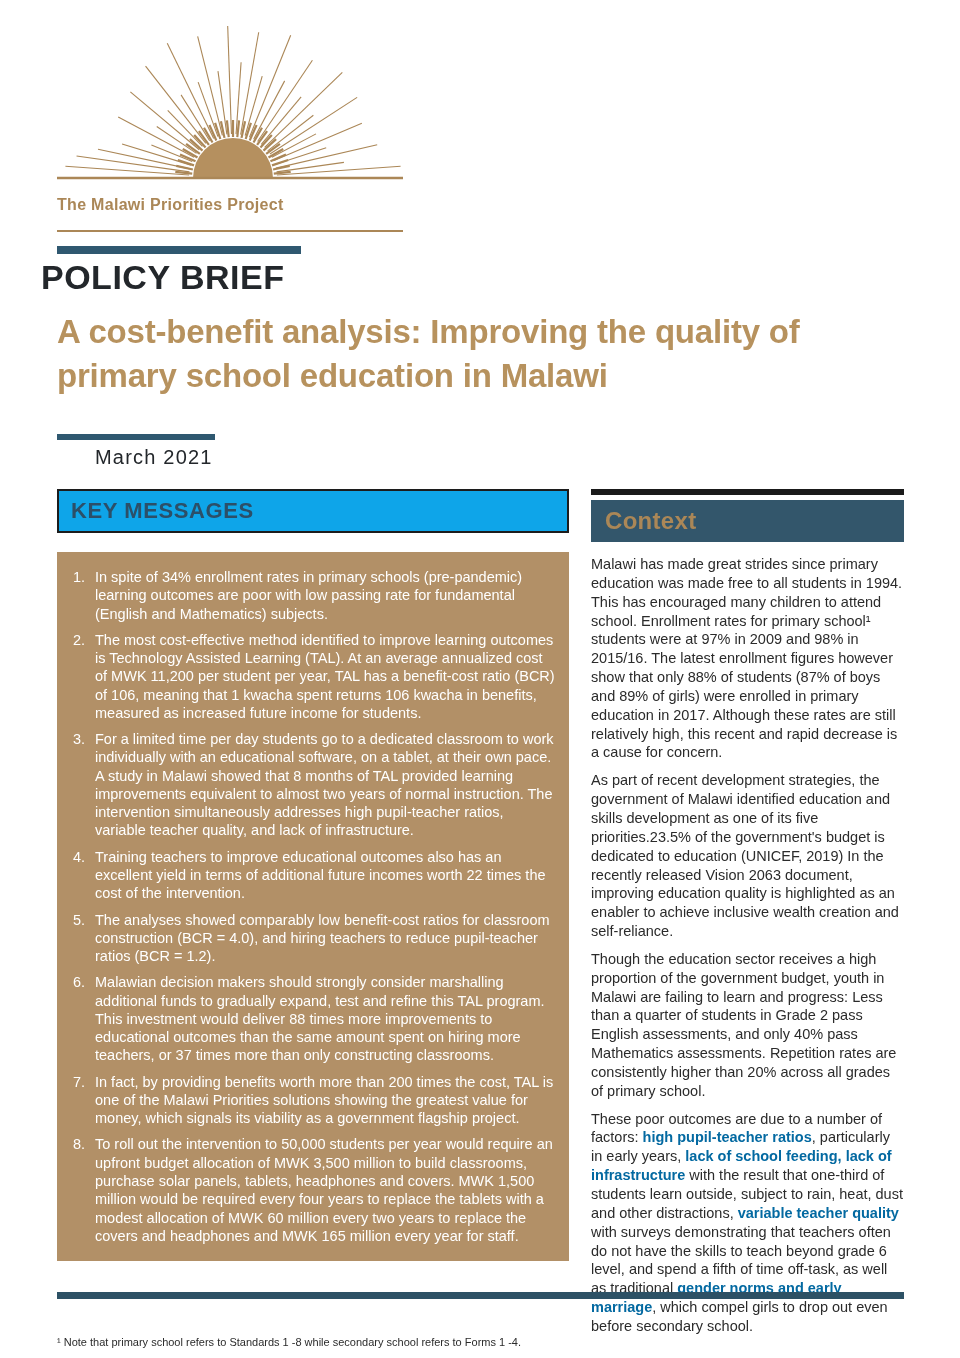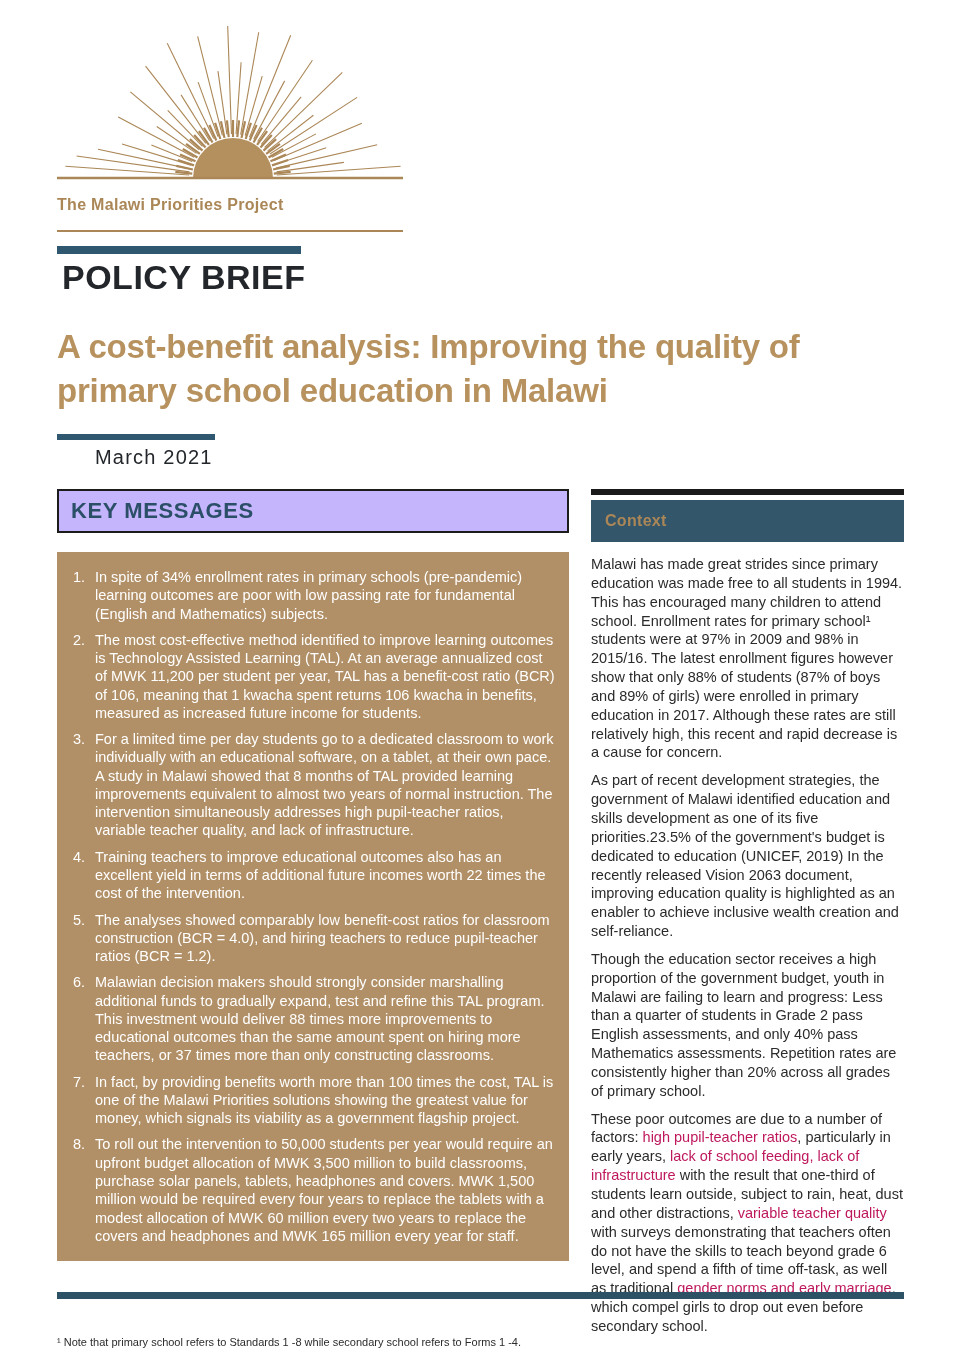--- a/index.html
+++ b/index.html
@@ -20,47 +20,47 @@
     font-family:"Liberation Sans", sans-serif;color:var(--body-text);
   }
   .abs{position:absolute;}
 
   
   .logo{left:57px;top:26px;width:346px;height:164px;}
   .brand{left:57px;top:196px;width:400px;font-size:16px;font-weight:bold;
          color:var(--gold);letter-spacing:.3px;}
   .gold-rule{left:57px;top:230px;width:346px;height:2px;background:var(--gold);}
   .accent-bar{left:57px;top:246px;width:244px;height:8px;background:var(--navy-bar);}
-  .doc-type{left:62px;top:258px;font-size:34px;font-weight:800;color:var(--ink);
+  .doc-type{left:41px;top:258px;font-size:34px;font-weight:800;color:var(--ink);
             letter-spacing:.5px;}
-  .main-title{left:57px;top:325px;width:852px;font-size:33px;font-weight:800;
+  .main-title{left:57px;top:310px;width:852px;font-size:33px;font-weight:800;
               line-height:1.33;color:var(--gold-title);letter-spacing:-.2px;}
   .date-rule{left:57px;top:434px;width:158px;height:6px;background:var(--navy-bar);}
   .date{left:57px;top:446px;font-size:20px;color:var(--ink);letter-spacing:1.2px;margin-left:38px;}
 
   
   .columns{left:57px;top:489px;width:847px;display:flex;align-items:flex-start;}
   .col-left{width:512px;}
   .col-right{width:313px;margin-left:22px;}
 
-  .km-header{height:44px;border:2px solid #1c1c1c;background:#c4b5fd;
+  .km-header{height:44px;border:2px solid #1c1c1c;background:#0ea5e9;
              display:flex;align-items:center;padding-left:12px;margin-bottom:19px;}
   .km-header span{font-size:22px;font-weight:800;color:var(--navy-text);letter-spacing:.6px;}
   .km-panel{background:var(--tan-panel);padding:16px 14px 16px 16px;list-style:none;}
   .km-panel li{display:flex;color:#ffffff;font-size:14.5px;line-height:1.26;margin-bottom:8px;}
   .km-panel li:last-child{margin-bottom:0;}
   .km-num{flex:0 0 17px;margin-right:5px;text-align:left;}
   .km-txt{flex:1;}
 
   .ctx-topbar{height:6px;background:var(--black-bar);margin-bottom:5px;}
   .ctx-header{height:42px;background:var(--navy-box);display:flex;align-items:center;
               padding-left:14px;margin-bottom:13px;}
-  .ctx-header span{font-size:16px;font-weight:800;color:var(--gold);letter-spacing:.3px;}
+  .ctx-header span{font-size:24px;font-weight:800;color:var(--gold);letter-spacing:.3px;}
   .ctx-body p{font-size:14.5px;line-height:1.3;color:var(--body-text);margin-bottom:9px;}
-  .ctx-body b{font-weight:normal;color:#be185d;}
+  .ctx-body b{font-weight:bold;color:#0369a1;}
 
   
   .bottom-rule{left:57px;top:1292px;width:847px;height:7px;background:#2d5165;}
   .footnote{left:57px;top:1336px;width:760px;font-size:11px;color:#2b2b2b;}
 </style>
 </head>
 <body>
 
 <svg class="abs logo" viewBox="0 0 346 164" xmlns="http://www.w3.org/2000/svg" aria-hidden="true">
   <g id="sun-rays" stroke="#ab8757" fill="none">
@@ -168,21 +168,21 @@
         <li>
           <span class="km-num">5.</span>
           <span class="km-txt">The analyses showed comparably low benefit-cost ratios for classroom construction (BCR = 4.0), and hiring teachers to reduce pupil-teacher ratios (BCR = 1.2).</span>
         </li>
         <li>
           <span class="km-num">6.</span>
           <span class="km-txt">Malawian decision makers should strongly consider marshalling additional funds to gradually expand, test and refine this TAL program. This investment would deliver 88 times more improvements to educational outcomes than the same amount spent on hiring more teachers, or 37 times more than only constructing classrooms.</span>
         </li>
         <li>
           <span class="km-num">7.</span>
-          <span class="km-txt">In fact, by providing benefits worth more than 100 times the cost, TAL is one of the Malawi Priorities solutions showing the greatest value for money, which signals its viability as a government flagship project.</span>
+          <span class="km-txt">In fact, by providing benefits worth more than 200 times the cost, TAL is one of the Malawi Priorities solutions showing the greatest value for money, which signals its viability as a government flagship project.</span>
         </li>
         <li>
           <span class="km-num">8.</span>
           <span class="km-txt">To roll out the intervention to 50,000 students per year would require an upfront budget allocation of MWK 3,500 million to build classrooms, purchase solar panels, tablets, headphones and covers. MWK 1,500 million would be required every four years to replace the tablets with a modest allocation of MWK 60 million every two years to replace the covers and headphones and MWK 165 million every year for staff.</span>
         </li>
       </ol>
   </section>
 
   <aside class="col-right">
     <div class="ctx-topbar"></div>

